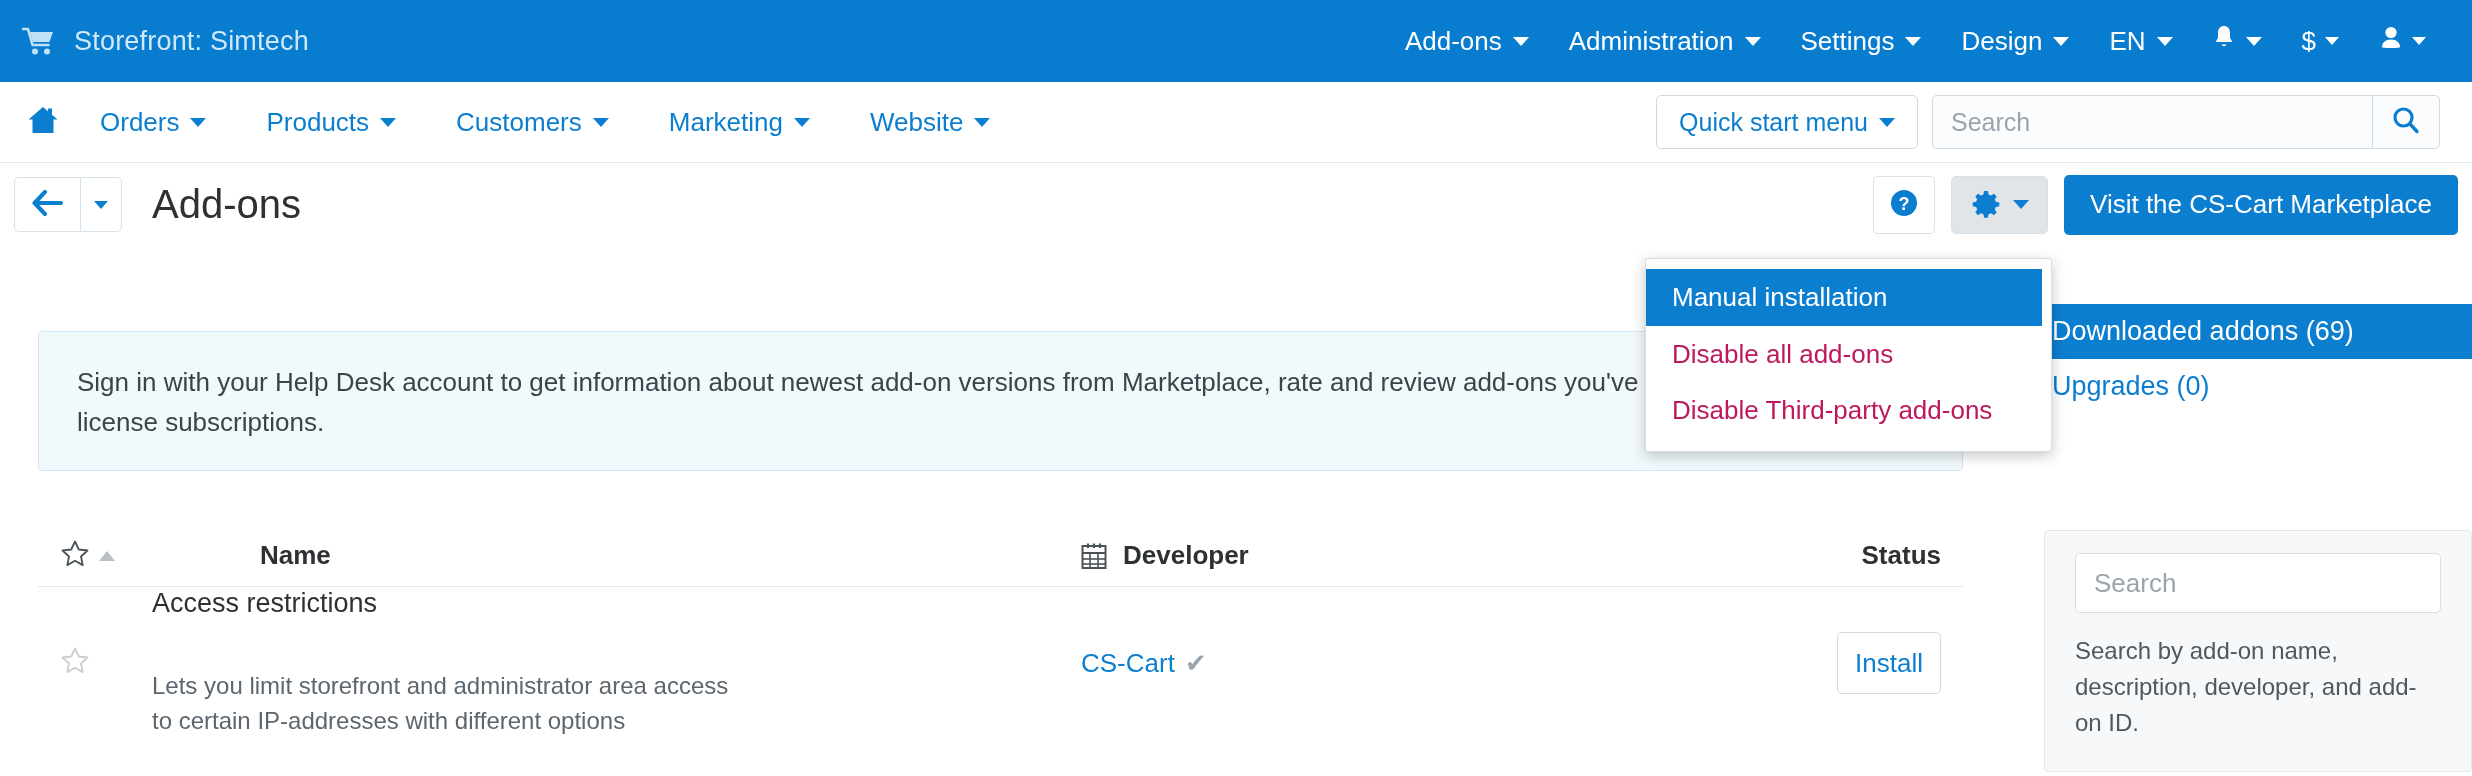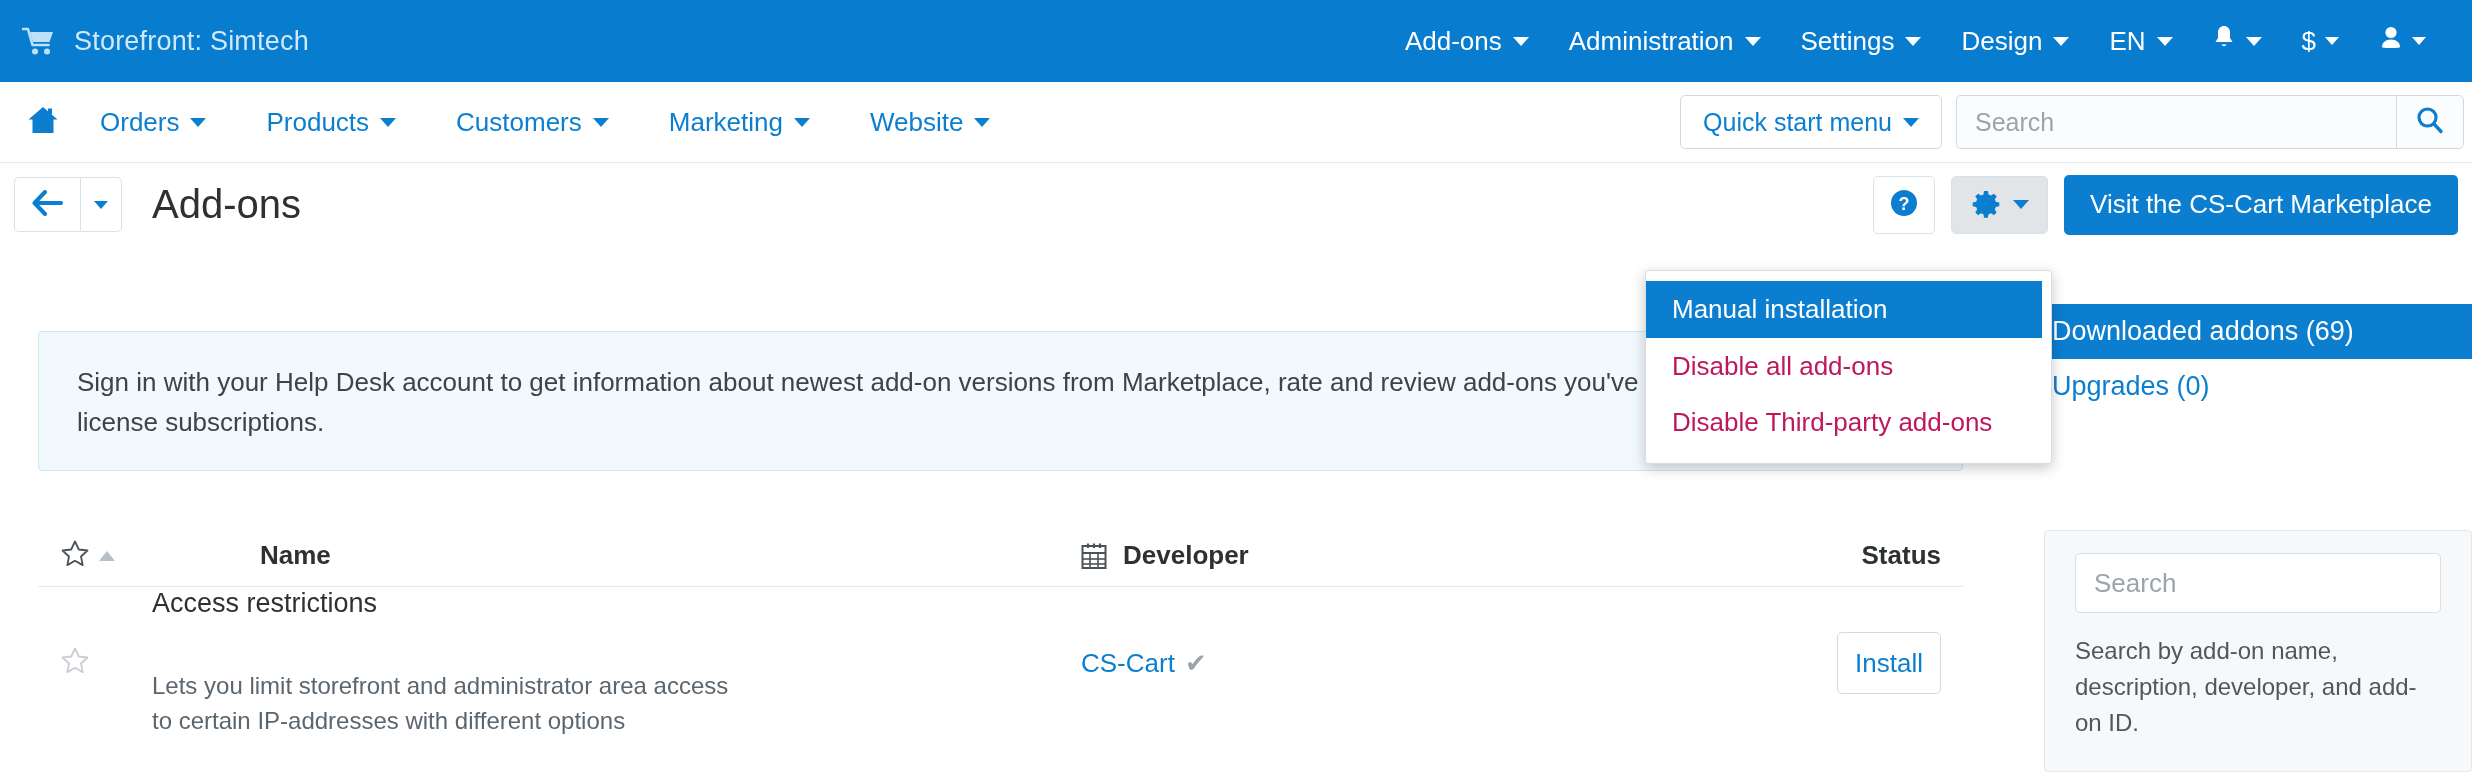--- a/index.html
+++ b/index.html
@@ -39,21 +39,21 @@
   .navbar {
     position:absolute; left:0; top:82px; width:2472px; height:81px;
     background:#ffffff; border-bottom: 1px solid #e6eaee;
     display:flex; align-items:center;
   }
   .home-icon-wrap { margin-left: 22px; width: 42px; display:flex; justify-content:center; }
   .nav-link {
     color:#0b7ed0; font-size: 26px; padding: 0 24px; display:flex; align-items:center;
     white-space:nowrap; margin-left: 12px;
   }
-  .nav-right { margin-left:auto; display:flex; align-items:center; padding-right: 8px; }
+  .nav-right { margin-left:auto; display:flex; align-items:center; padding-right: 32px; }
   .qsm-btn {
     height: 54px; border:1px solid #cfdbe4; border-radius: 5px; background:#fff;
     color:#0b7ed0; font-size:25px; display:flex; align-items:center;
     padding: 0 22px; white-space:nowrap;
   }
   .search-group { display:flex; margin-left: 14px; }
   .search-input {
     width: 440px; height: 54px; border:1px solid #cfdbe4; border-right:none;
     border-radius: 5px 0 0 5px; background:#fbfcfd; font-size:25px;
     padding: 0 18px; color:#333; outline:none; font-family:inherit;
@@ -87,21 +87,21 @@
     height:58px; border:1px solid #d5e2ec; border-radius:5px; background:#e2e5e7;
     display:flex; align-items:center; justify-content:center; padding:0 18px; margin-right:16px;
   }
   .market-btn {
     height:60px; background:#0b7ed0; border-radius:5px; color:#fff; font-size:26px;
     display:flex; align-items:center; padding: 0 26px; white-space:nowrap;
   }
 
   
   .dropdown-menu {
-    position:absolute; left:1645px; top: 270px; width: 407px;
+    position:absolute; left:1645px; top: 258px; width: 407px;
     background:#ffffff; border:1px solid #d7dde2; border-radius:3px;
     box-shadow: 0 4px 14px rgba(0,0,0,.22); padding: 10px 9px 12px 0;
     z-index: 60;
   }
   .dd-item {
     font-size:26px; color:#be185d; padding: 12px 26px; white-space:nowrap; line-height:1.25;
   }
   .dd-item.active { background:#0b7ed0; color:#ffffff; }
 
   

